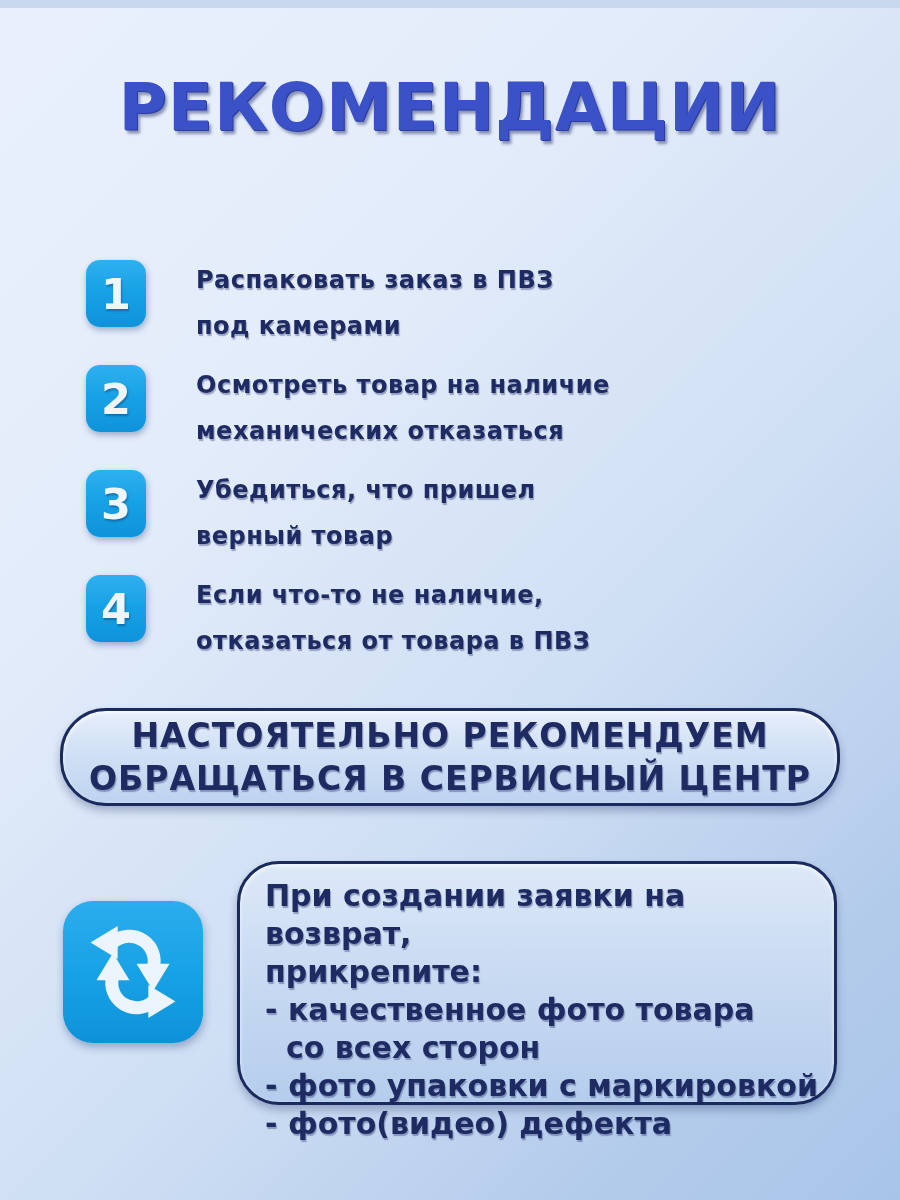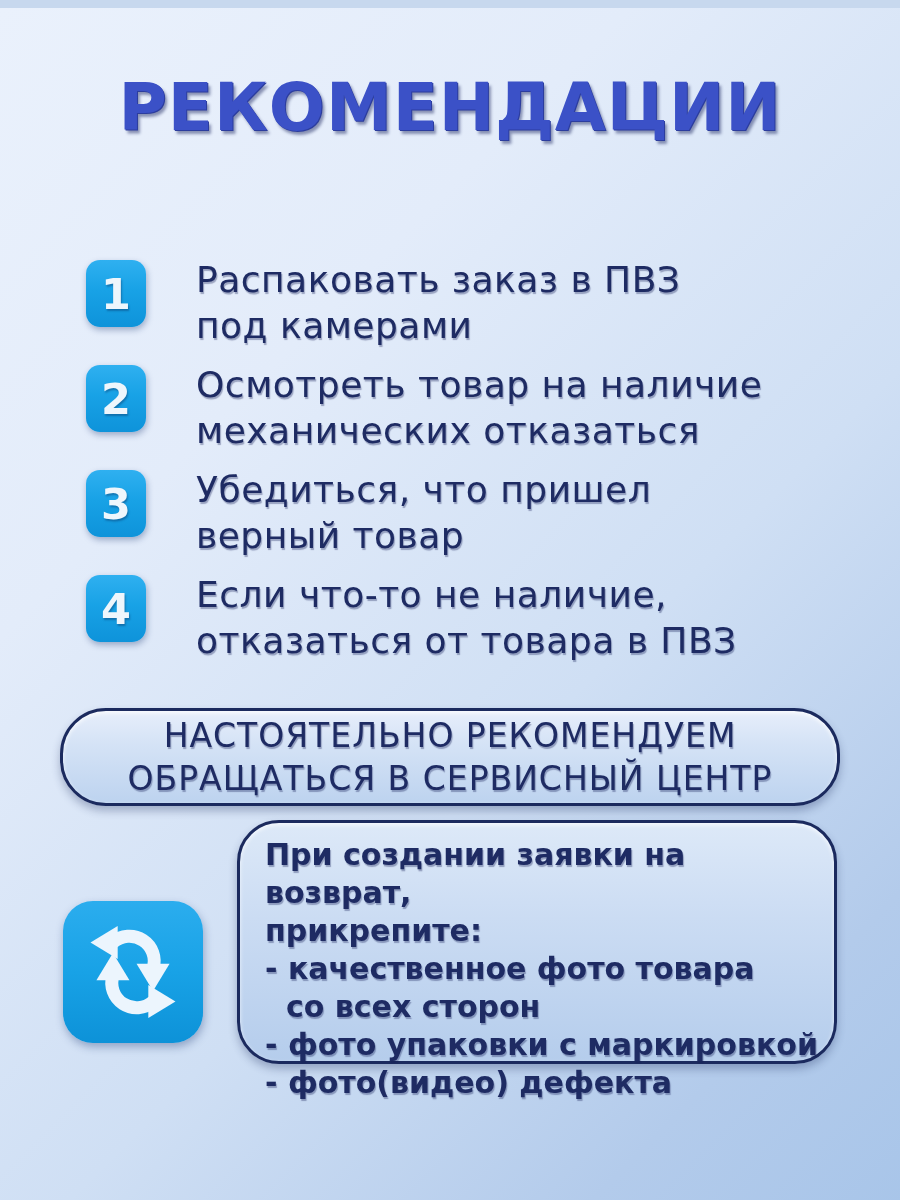--- a/index.html
+++ b/index.html
@@ -56,22 +56,22 @@
     display: flex;
     align-items: center;
     justify-content: center;
     color: #eef6fc;
     font-weight: bold;
     font-size: 43px;
     text-shadow: 1px 2px 2px rgba(10, 60, 110, 0.45);
   }
   .step-text {
     color: #1e2b63;
-    font-weight: normal;
-    font-size: 36px;
+    font-weight: bold;
+    font-size: 24px;
     line-height: 46px;
     letter-spacing: 0.5px;
     text-shadow: 1px 2px 1px rgba(20, 30, 85, 0.35);
   }
 
   
   .pill {
     position: absolute;
     top: 700px;
     left: 60px;
@@ -80,21 +80,21 @@
     border: 3px solid #1b2a5e;
     border-radius: 46px;
     background: linear-gradient(180deg, #e7eefb 0%, #d5e3f6 35%, #bdd3ef 100%);
     box-shadow: 0 5px 9px rgba(26, 42, 94, 0.3), inset 0 2px 4px rgba(255, 255, 255, 0.8);
     display: flex;
     flex-direction: column;
     align-items: center;
     justify-content: center;
     text-align: center;
     color: #1e2b63;
-    font-weight: normal;
+    font-weight: bold;
     font-size: 33px;
     line-height: 43px;
     letter-spacing: 1px;
     text-shadow: 1px 2px 1px rgba(20, 30, 85, 0.35);
   }
 
   
   .exchange-icon {
     position: absolute;
     top: 893px;
@@ -105,21 +105,21 @@
     background: linear-gradient(180deg, #2badee 0%, #18a2e6 50%, #0d92d8 100%);
     box-shadow: 1px 4px 8px rgba(20, 50, 110, 0.35);
     display: flex;
     align-items: center;
     justify-content: center;
   }
   .exchange-icon svg { width: 118px; height: 118px; }
 
   .return-box {
     position: absolute;
-    top: 812px;
+    top: 853px;
     left: 237px;
     width: 600px;
     height: 244px;
     border: 3px solid #1b2a5e;
     border-radius: 42px;
     background: linear-gradient(180deg, #dde9f8 0%, #cbdcf3 40%, #b5cdec 100%);
     box-shadow: 0 5px 9px rgba(26, 42, 94, 0.3), inset 0 2px 4px rgba(255, 255, 255, 0.7);
     padding: 13px 16px 0 25px;
     color: #1e2b63;
     font-weight: bold;

